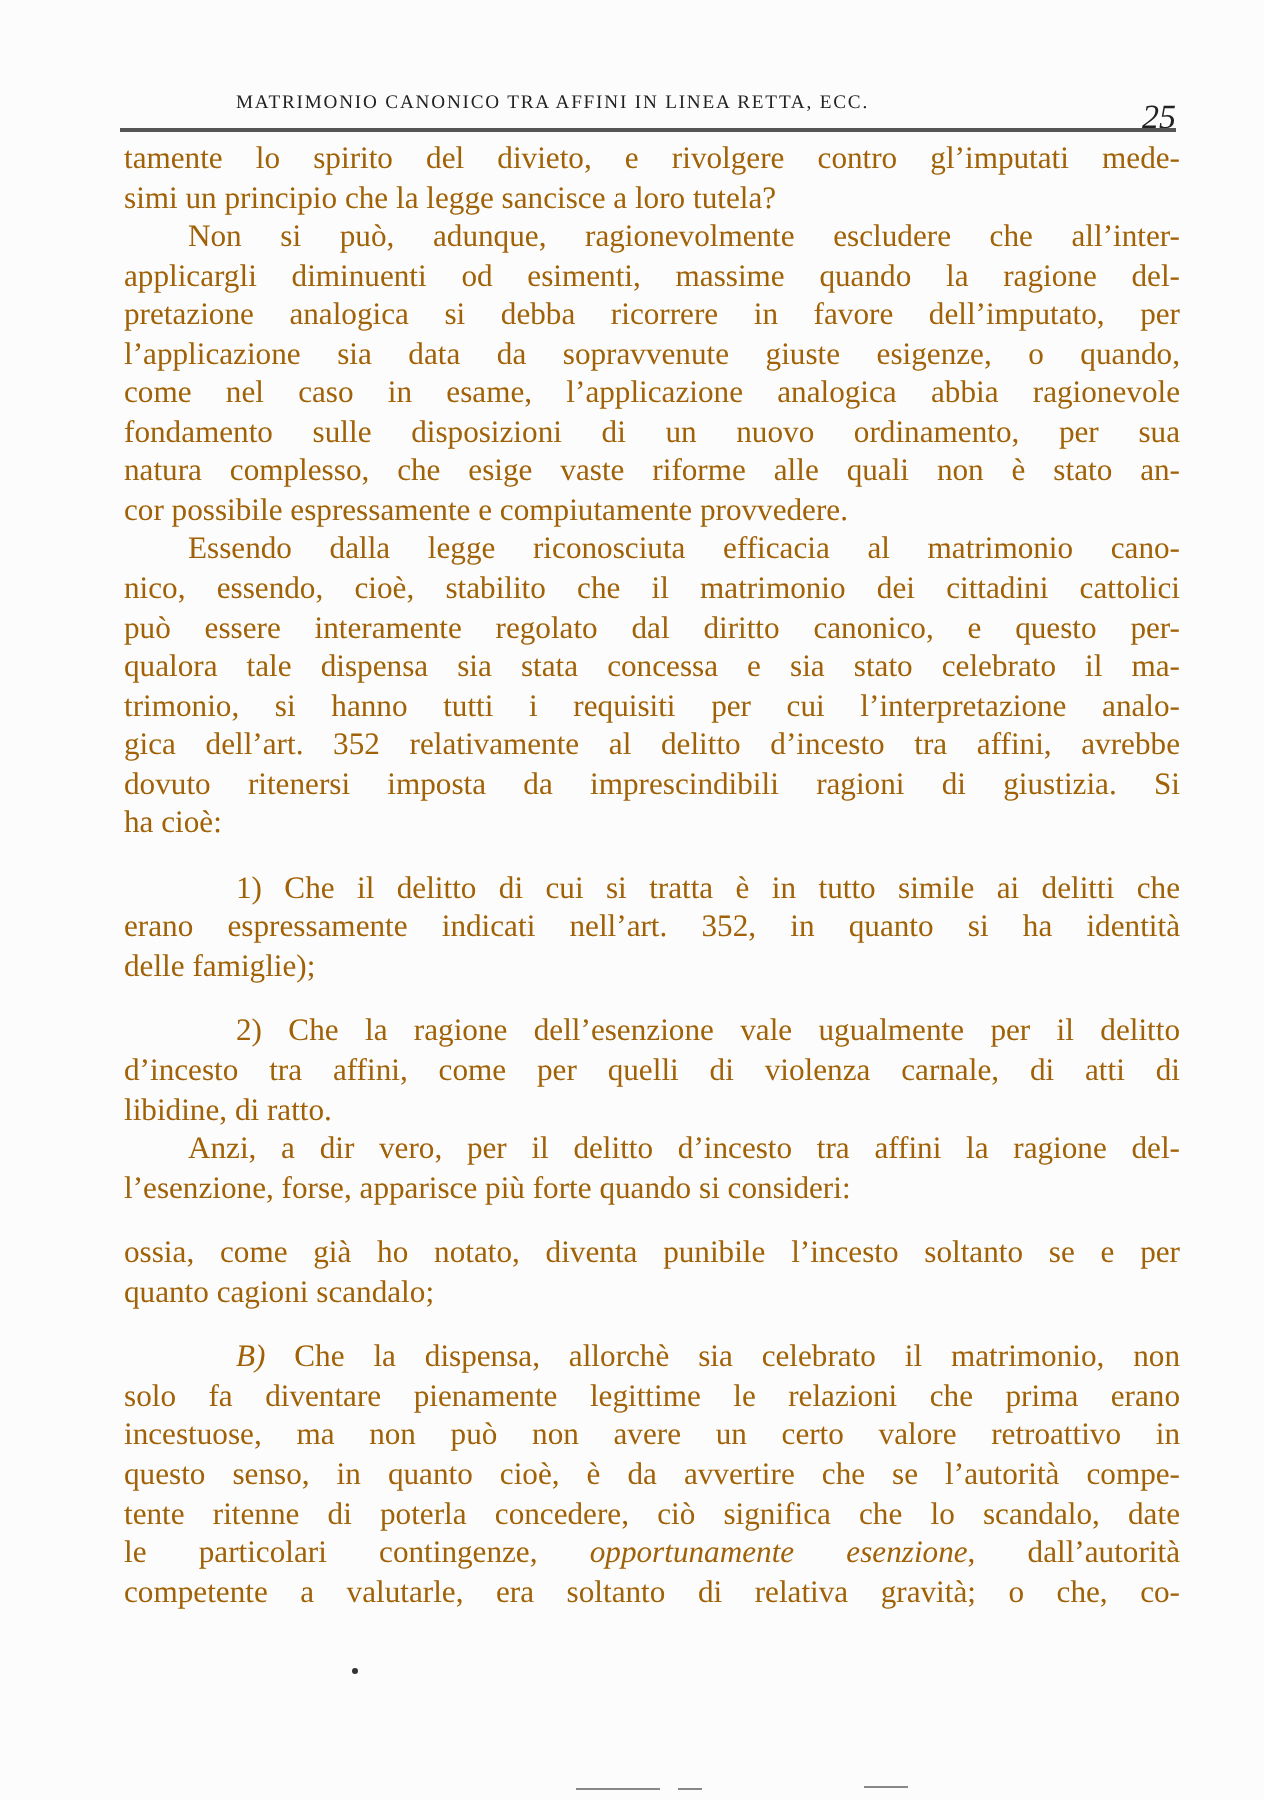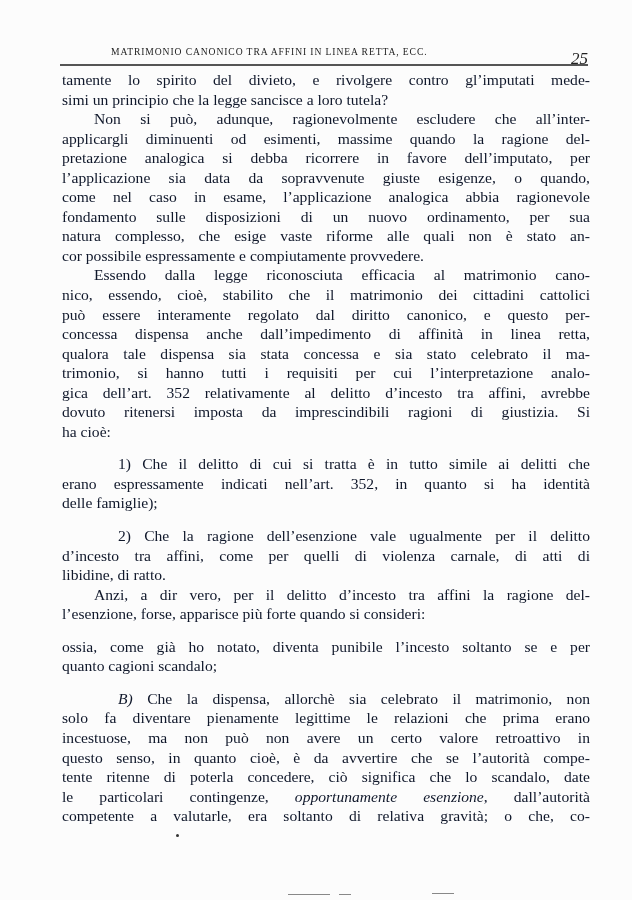--- a/index.html
+++ b/index.html
@@ -1,24 +1,24 @@
 <!DOCTYPE html>
 <html><head>
 <meta charset="utf-8">
 <style>
   html, body { margin: 0; padding: 0; background: #fbfbfb; }
   body { width: 632px; height: 900px; position: relative; overflow: hidden; }
   .page { position: absolute; left: 0; top: 0; width: 632px; height: 900px; background: #fcfcfc; }
   .header { position: absolute; left: 62px; top: 44px; width: 538px; height: 18px;
     font-family: "Liberation Serif", serif; color: #222; }
-  .running-title { position: absolute; left: 49px; top: 2px; font-size: 9.6px; letter-spacing: 0.9px; font-variant: small-caps; text-transform: uppercase; }
+  .running-title { position: absolute; left: 56px; top: 2px; font-size: 9.6px; letter-spacing: 0.9px; font-variant: small-caps; text-transform: uppercase; }
   .page-number { position: absolute; right: 12px; top: 5px; font-size: 17px; font-style: italic; }
   .rule { position: absolute; left: 60px; top: 64px; width: 528px; height: 1.5px; background: #555; }
   .body-text { position: absolute; left: 62px; top: 70px; width: 528px;
-    font-family: "Liberation Serif", serif; font-size: 15.6px; line-height: 19.55px; color: #0f172a; }
+    font-family: "Liberation Serif", serif; font-size: 15.6px; line-height: 19.55px; color: #a16207; }
   .line { display: block; white-space: nowrap; text-align: justify; text-align-last: justify; height: 19.55px; }
   .line.last { text-align-last: left; }
   .indent { padding-left: 32px; }
   .indent2 { padding-left: 56px; }
   .gap { height: 13px; }
   em { font-style: italic; }
   .dot { position: absolute; left: 176px; top: 834px; width: 3px; height: 3px; background: #333; border-radius: 50%; }
   .mark { position: absolute; height: 1px; background: #888; }
 </style>
 </head>
@@ -46,21 +46,20 @@
       <span class="line">come nel caso in esame, l’applicazione analogica abbia ragionevole</span>
       <span class="line">fondamento sulle disposizioni di un nuovo ordinamento, per sua</span>
       <span class="line">natura complesso, che esige vaste riforme alle quali non è stato an-</span>
       <span class="line last">cor possibile espressamente e compiutamente provvedere.</span>
     </div>
 
     <div>
       <span class="line indent">Essendo dalla legge riconosciuta efficacia al matrimonio cano-</span>
       <span class="line">nico, essendo, cioè, stabilito che il matrimonio dei cittadini cattolici</span>
       <span class="line">può essere interamente regolato dal diritto canonico, e questo per-</span>
-      <span class="line">concessa dispensa anche dall’impedimento di affinità in linea retta,</span>
       <span class="line">qualora tale dispensa sia stata concessa e sia stato celebrato il ma-</span>
       <span class="line">trimonio, si hanno tutti i requisiti per cui l’interpretazione analo-</span>
       <span class="line">gica dell’art. 352 relativamente al delitto d’incesto tra affini, avrebbe</span>
       <span class="line">dovuto ritenersi imposta da imprescindibili ragioni di giustizia. Si</span>
       <span class="line last">ha cioè:</span>
     </div>
     <div class="gap"></div>
 
     <div>
       <span class="line indent2">1) Che il delitto di cui si tratta è in tutto simile ai delitti che</span>

